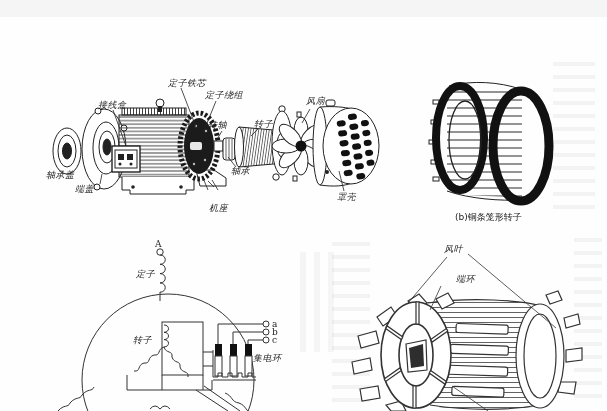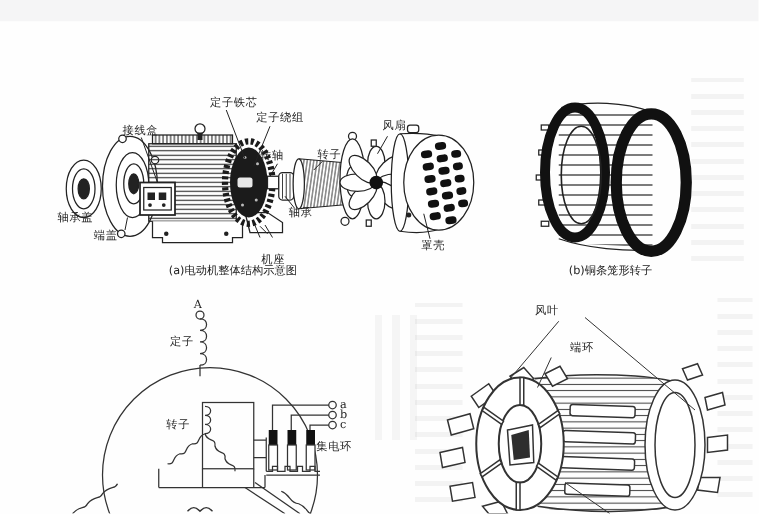--- a/index.html
+++ b/index.html
@@ -2,21 +2,21 @@
 <html><head>
 <meta charset="utf-8">
 <style>
   html,body{margin:0;padding:0;}
   body{width:607px;height:411px;overflow:hidden;background:#fff;
        font-family:"DejaVu Sans","Liberation Sans",sans-serif;}
   #stage{position:relative;width:607px;height:411px;background:#fefefe;overflow:hidden;}
   .topstrip{position:absolute;left:0;top:0;width:607px;height:17px;background:#f5f5f6;}
   svg{position:absolute;left:0;top:0;}
   .lbl{position:absolute;font-size:9px;line-height:10px;color:#1f1f1f;white-space:nowrap;
-       letter-spacing:0.5px;}
+       letter-spacing:0.5px;font-style:italic;}
   .cap{position:absolute;font-size:9px;line-height:11px;color:#222;white-space:nowrap;}
   .term{position:absolute;font-size:9px;line-height:9px;color:#1f1f1f;font-family:"DejaVu Serif","Liberation Serif",serif;}
   .bleed{position:absolute;opacity:.55;filter:blur(.6px);pointer-events:none;}
   .bleedV{background:repeating-linear-gradient(180deg, rgba(60,60,60,.10) 0 4px, transparent 4px 13px);}
   .bleedH{background:repeating-linear-gradient(90deg, rgba(60,60,60,.08) 0 6px, transparent 6px 14px);}
 </style>
 </head>
 <body>
 
 <div id="stage">
@@ -273,26 +273,25 @@
   <div class="lbl" style="left:205px;top:90px">定子绕组</div>
   <div class="lbl" style="left:208px;top:120px">转轴</div>
   <div class="lbl" style="left:254px;top:119px">转子</div>
   <div class="lbl" style="left:306px;top:96px">风扇</div>
   <div class="lbl" style="left:46px;top:170px">轴承盖</div>
   <div class="lbl" style="left:75px;top:184px">端盖</div>
   <div class="lbl" style="left:231px;top:166px">轴承</div>
   <div class="lbl" style="left:209px;top:203px">机座</div>
   <div class="lbl" style="left:337px;top:192px">罩壳</div>
 
-  <div class="cap" style="left:135px;top:212px">(a)电动机整体结构示意图</div>
   <div class="cap" style="left:455px;top:212px">(b)铜条笼形转子</div>
 
   <div class="term" style="left:155px;top:240px">A</div>
   <div class="lbl" style="left:136px;top:269px">定子</div>
   <div class="lbl" style="left:133px;top:335px">转子</div>
   <div class="term" style="left:272px;top:320px">a</div>
   <div class="term" style="left:272px;top:328px">b</div>
   <div class="term" style="left:272px;top:336px">c</div>
   <div class="lbl" style="left:253px;top:353px">集电环</div>
 
-  <div class="lbl" style="left:428px;top:244px">风叶</div>
+  <div class="lbl" style="left:444px;top:244px">风叶</div>
   <div class="lbl" style="left:456px;top:274px">端环</div>
 </div>
 
 </body></html>

